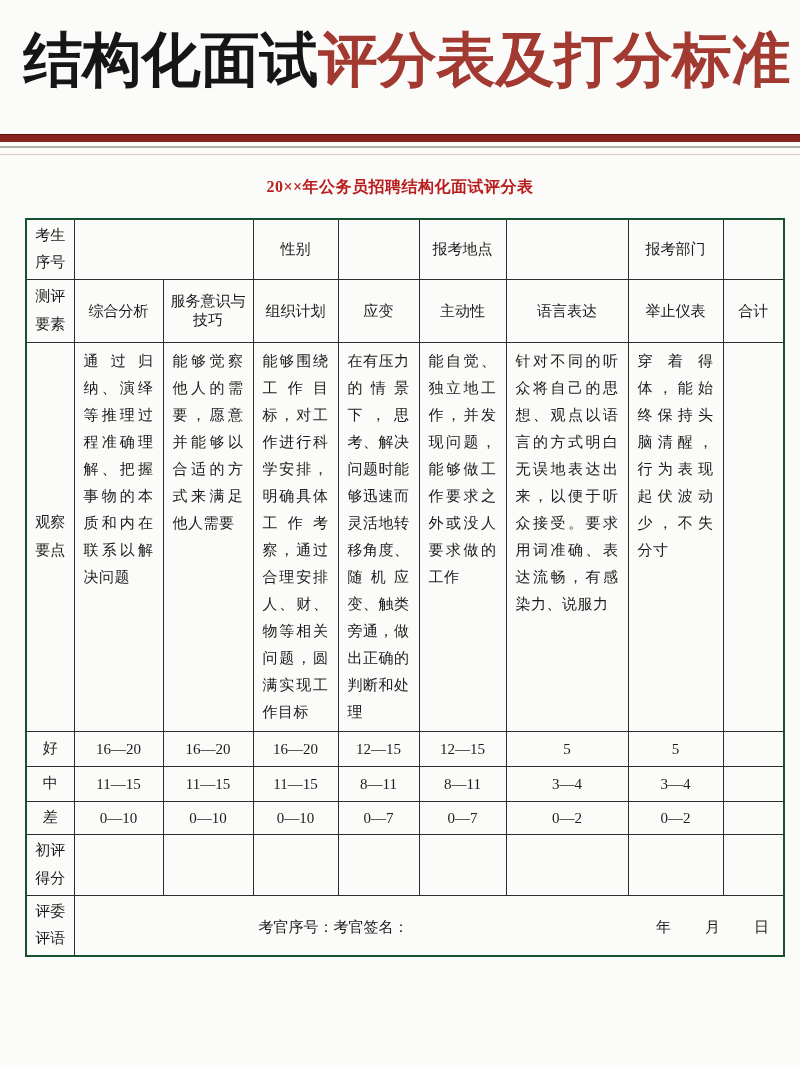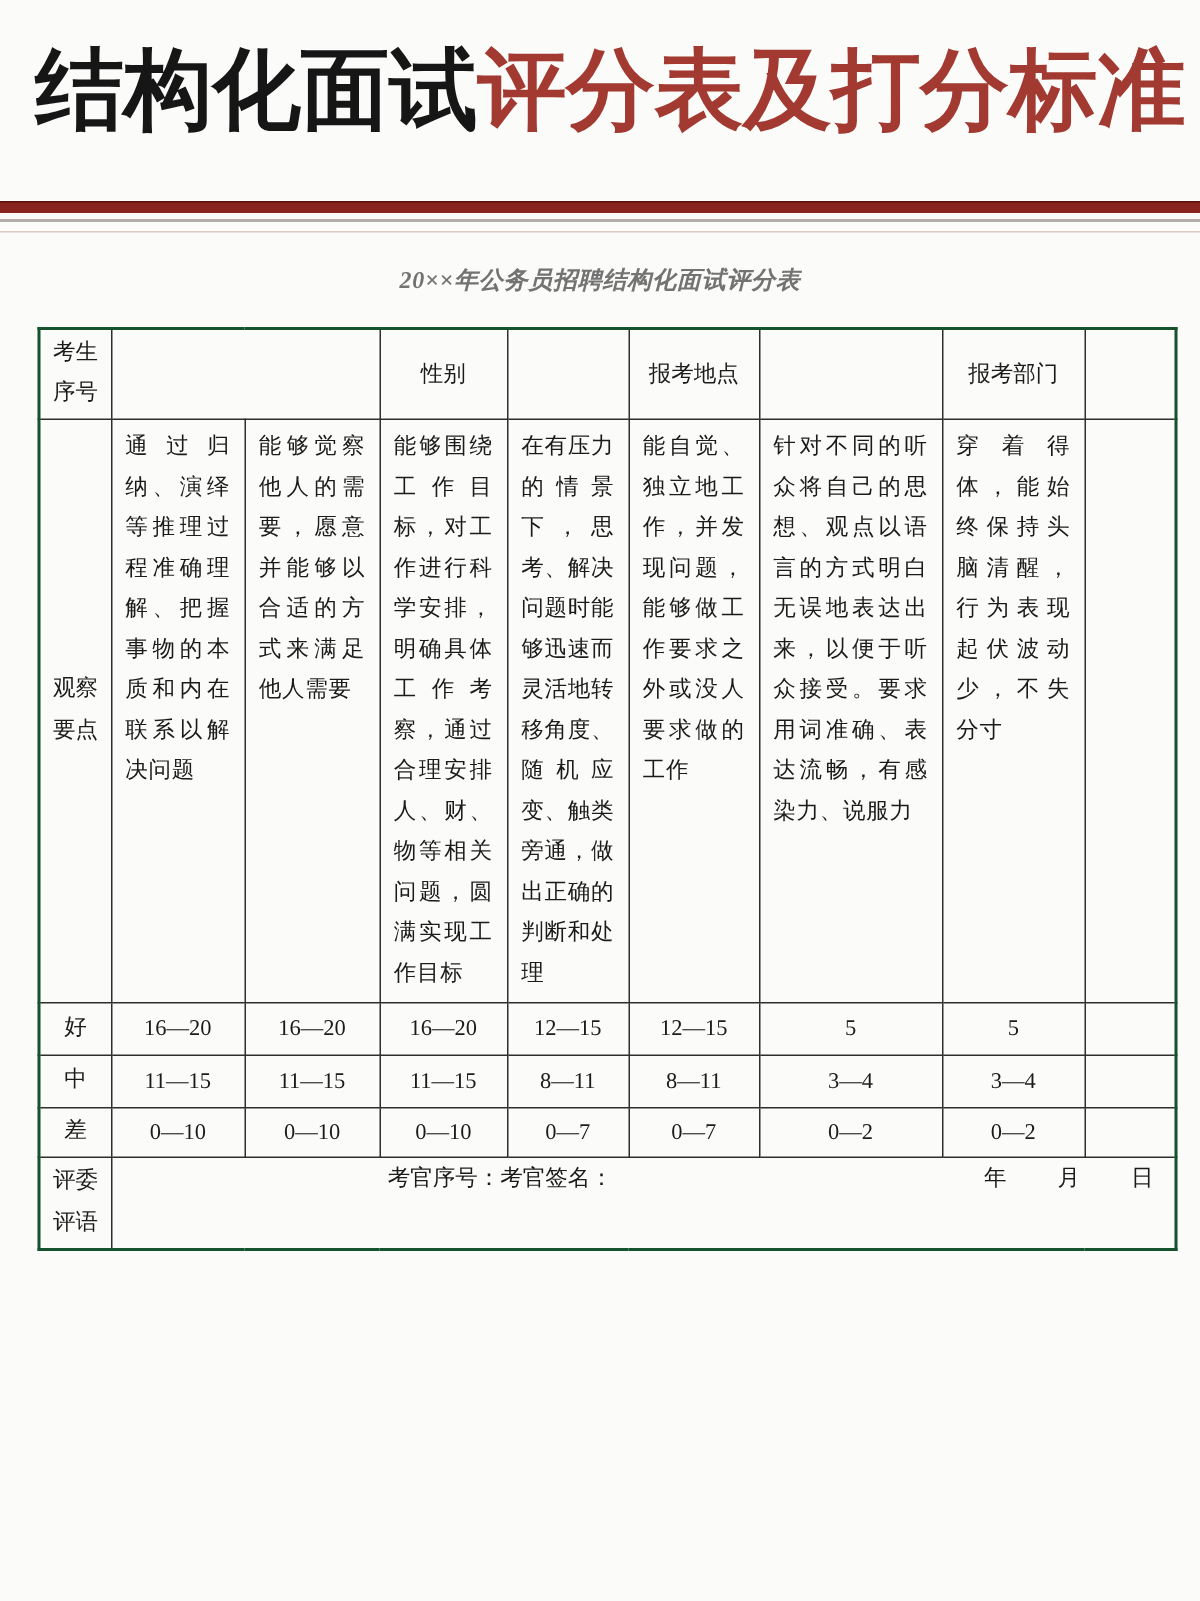--- a/index.html
+++ b/index.html
@@ -15,44 +15,43 @@
     font-size:59px;line-height:1.18;font-weight:900;
     letter-spacing:0px;white-space:nowrap;text-align:center;
   }
   .t-black{color:#161616;}
   .t-red{color:#a23a31;}
   .bar-thick{height:7px;background:#87241e;margin-top:38px;border-top:1px solid #5d130f;}
   .bar-thin{height:2px;background:#b3adab;margin-top:4px;}
   .bar-faint{height:1px;background:#ddc8c3;margin-top:6px;}
   .subtitle{
     margin-top:22px;text-align:center;
-    font-size:16px;font-weight:700;color:#737373;
+    font-size:16px;font-weight:700;color:#b91c1c;
     letter-spacing:0.5px;
-    font-style:italic;
   }
   
   table.score{
     border-collapse:collapse;table-layout:fixed;
     width:758px;margin:20px 0 0 25px;
     border:2px solid #14532d;
   }
   td{
     border:1px solid #2e2e2e;
     font-size:15px;color:#1b1b1b;
     padding:0;overflow:hidden;
   }
   .hd{text-align:center;vertical-align:middle;line-height:1.85;padding:2px 5px;}
   .c{text-align:center;vertical-align:middle;padding:2px 4px;}
   .obs{
     vertical-align:top;text-align:justify;
     padding:5px 9px;line-height:27px;letter-spacing:0.5px;
   }
   .footer-cell{vertical-align:bottom;}
   .footer-line{
-    display:flex;align-items:flex-start;
+    display:flex;align-items:center;
     box-sizing:border-box;height:56px;
     padding:0 14px 0 184px;
     font-size:15px;
   }
   .sign{}
   .date{margin-left:auto;display:flex;gap:34px;}
 </style>
 </head>
 <body>
 
@@ -82,20 +81,31 @@
     <td class="hd">考生序号</td>
     <td colspan="2"></td>
     <td class="c">性别</td>
     <td></td>
     <td class="c">报考地点</td>
     <td></td>
     <td class="c">报考部门</td>
     <td></td>
   </tr>
 
+  <tr style="height:63px">
+    <td class="hd">测评要素</td>
+    <td class="c">综合分析</td>
+    <td class="c">服务意识与技巧</td>
+    <td class="c">组织计划</td>
+    <td class="c">应变</td>
+    <td class="c">主动性</td>
+    <td class="c">语言表达</td>
+    <td class="c">举止仪表</td>
+    <td class="c">合计</td>
+  </tr>
 
 
   <tr style="height:372px">
     <td class="hd">观察要点</td>
     <td class="obs">通过归纳、演绎等推理过程准确理解、把握事物的本质和内在联系以解决问题</td>
     <td class="obs">能够觉察他人的需要，愿意并能够以合适的方式来满足他人需要</td>
     <td class="obs">能够围绕工作目标，对工作进行科学安排，明确具体工作考察，通过合理安排人、财、物等相关问题，圆满实现工作目标</td>
     <td class="obs">在有压力的情景下，思考、解决问题时能够迅速而灵活地转移角度、随机应变、触类旁通，做出正确的判断和处理</td>
     <td class="obs">能自觉、独立地工作，并发现问题，能够做工作要求之外或没人要求做的工作</td>
     <td class="obs">针对不同的听众将自己的思想、观点以语言的方式明白无误地表达出来，以便于听众接受。要求用词准确、表达流畅，有感染力、说服力</td>
@@ -132,20 +142,31 @@
     <td class="c">0—10</td>
     <td class="c">0—10</td>
     <td class="c">0—10</td>
     <td class="c">0—7</td>
     <td class="c">0—7</td>
     <td class="c">0—2</td>
     <td class="c">0—2</td>
     <td></td>
   </tr>
 
+  <tr style="height:58px">
+    <td class="hd">初评得分</td>
+    <td></td>
+    <td></td>
+    <td></td>
+    <td></td>
+    <td></td>
+    <td></td>
+    <td></td>
+    <td></td>
+  </tr>
 
 
   <tr style="height:60px">
     <td class="hd">评委评语</td>
     <td colspan="8" class="footer-cell">
       <div class="footer-line">
         <span>考官序号：</span>
         <span class="sign">考官签名：</span>
         <span class="date">
           <span>年</span>

